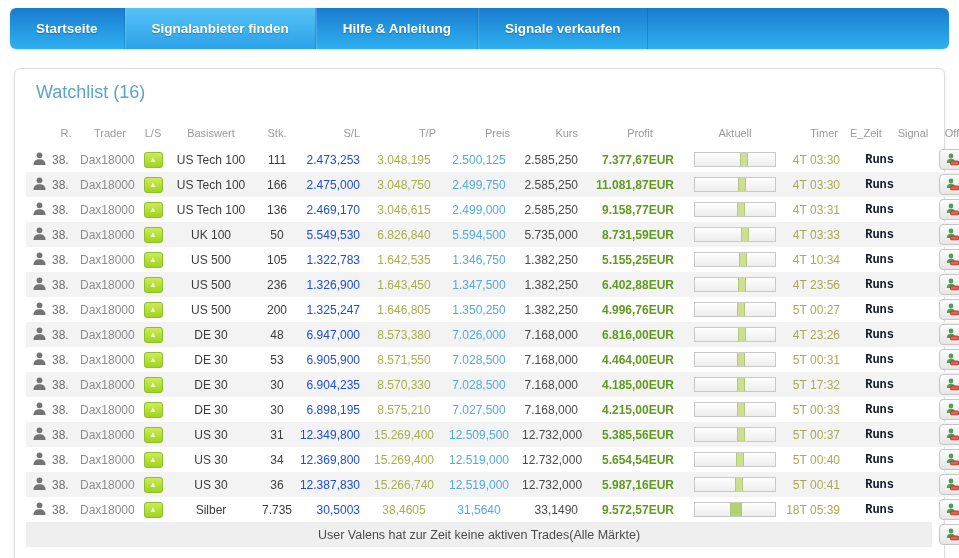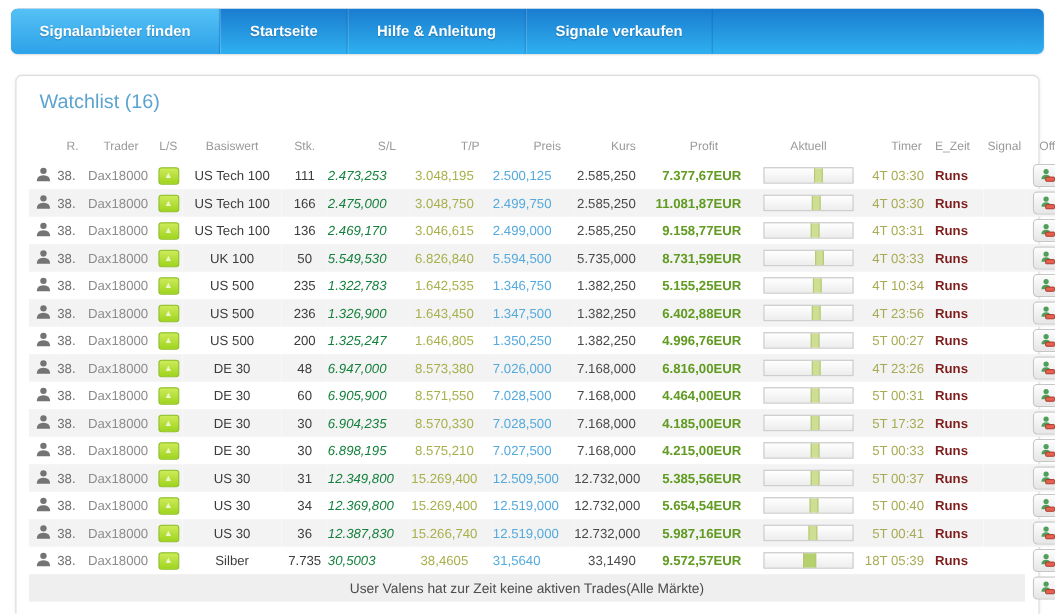--- a/index.html
+++ b/index.html
@@ -20,28 +20,28 @@
   table.watch{width:100%;border-collapse:collapse;table-layout:fixed;margin-top:18px;}
   th{color:#9a9a9a;font-weight:normal;font-size:11px;padding:6px 0 8px 0;white-space:nowrap;}
   td{font-size:12px;height:25px;padding:0;white-space:nowrap;overflow:hidden;color:#3c3c3c;vertical-align:middle;}
   tr.even td{background:#f3f3f3;}
   .c-icon{text-align:center;}
   .c-rank{color:#6e6e6e;text-align:left;}
   .c-trader{color:#8c8c8c;text-align:left;}
   .c-ls{text-align:center;}
   .c-basis{text-align:center;color:#3c3c3c;}
   .c-stk{text-align:center;}
-  .c-sl{text-align:left;color:#15803d;padding-right:12px;font-style:italic;}
+  .c-sl{text-align:right;color:#1d4ed8;padding-right:12px;}
   .c-tp{text-align:center;color:#a8b04c;padding-right:12px;}
-  .c-preis{text-align:left;color:#55aadd;padding-right:12px;}
+  .c-preis{text-align:center;color:#55aadd;padding-right:12px;}
   .c-kurs{text-align:right;color:#4a4a4a;padding-right:12px;}
   .c-profit{text-align:right;color:#619b21;font-weight:bold;padding-right:16px;}
   .c-akt{text-align:center;}
   .c-timer{text-align:right;color:#a8ab55;padding-right:10px;}
-  .c-ezeit{text-align:left;color:#7f1d1d;font-weight:bold;}
+  .c-ezeit{text-align:right;color:#0f172a;font-weight:bold;font-family:Liberation Mono, monospace;}
   .c-signal{text-align:center;}
   .c-off{text-align:center;}
   th.h-rank,th.h-trader{text-align:center;}
   th.h-sl,th.h-tp,th.h-preis,th.h-kurs,th.h-timer{text-align:right;padding-right:12px;}
   th.h-profit{text-align:center;}
   th.h-ezeit{text-align:left;}
   
   .slider{position:relative;display:inline-block;width:80px;height:13px;border:1px solid #c9c9c9;
     background:linear-gradient(180deg,#fff,#ededed);vertical-align:middle;cursor:pointer;}
   .knob{position:absolute;top:0;bottom:0;width:6px;background:#cede92;border-left:1px solid #b4c878;border-right:1px solid #b4c878;}
@@ -53,22 +53,22 @@
   .offbtn{width:26px;height:21px;border:1px solid #c6c6c6;border-radius:4px;
     background:linear-gradient(180deg,#fdfdfd,#e6e6e6);padding:0;cursor:pointer;display:inline-flex;
     align-items:center;justify-content:center;}
   
   td.footer-cell{background:#efefef;color:#4c4c4c;text-align:center;font-size:12.5px;}
 </style>
 </head>
 <body>
 
 <div class="nav">
+  <div class="nav-item">Startseite</div>
   <div class="nav-item active">Signalanbieter finden</div>
-  <div class="nav-item">Startseite</div>
   <div class="nav-item">Hilfe &amp; Anleitung</div>
   <div class="nav-item">Signale verkaufen</div>
 </div>
 
 <div class="panel">
   <div class="panel-title">Watchlist (16)</div>
 
   <table class="watch">
     <colgroup>
       <col style="width:26px">
@@ -219,21 +219,21 @@
         </tr>
         <tr class="odd">
           <td class="c-icon"><svg width="15" height="15" viewBox="0 0 16 16">
               <circle cx="8" cy="4.6" r="3.1" fill="#747474"></circle>
               <path d="M1.5 14.8 Q1.5 8.8 8 8.8 Q14.5 8.8 14.5 14.8 Z" fill="#747474"></path>
             </svg></td>
           <td class="c-rank">38.</td>
           <td class="c-trader">Dax18000</td>
           <td class="c-ls"><span class="lsbadge">▲</span></td>
           <td class="c-basis">US 500</td>
-          <td class="c-stk">235</td>
+          <td class="c-stk">105</td>
           <td class="c-sl">1.322,783</td>
           <td class="c-tp">1.642,535</td>
           <td class="c-preis">1.346,750</td>
           <td class="c-kurs">1.382,250</td>
           <td class="c-profit">5.155,25EUR</td>
           <td class="c-akt"><span class="slider"><span class="knob" style="left:55%"></span></span></td>
           <td class="c-timer">4T 10:34</td>
           <td class="c-ezeit">Runs</td>
           <td class="c-signal"></td>
           <td class="c-off"><button class="offbtn">
@@ -327,21 +327,21 @@
         </tr>
         <tr class="odd">
           <td class="c-icon"><svg width="15" height="15" viewBox="0 0 16 16">
               <circle cx="8" cy="4.6" r="3.1" fill="#747474"></circle>
               <path d="M1.5 14.8 Q1.5 8.8 8 8.8 Q14.5 8.8 14.5 14.8 Z" fill="#747474"></path>
             </svg></td>
           <td class="c-rank">38.</td>
           <td class="c-trader">Dax18000</td>
           <td class="c-ls"><span class="lsbadge">▲</span></td>
           <td class="c-basis">DE 30</td>
-          <td class="c-stk">60</td>
+          <td class="c-stk">53</td>
           <td class="c-sl">6.905,900</td>
           <td class="c-tp">8.571,550</td>
           <td class="c-preis">7.028,500</td>
           <td class="c-kurs">7.168,000</td>
           <td class="c-profit">4.464,00EUR</td>
           <td class="c-akt"><span class="slider"><span class="knob" style="left:53%"></span></span></td>
           <td class="c-timer">5T 00:31</td>
           <td class="c-ezeit">Runs</td>
           <td class="c-signal"></td>
           <td class="c-off"><button class="offbtn">

